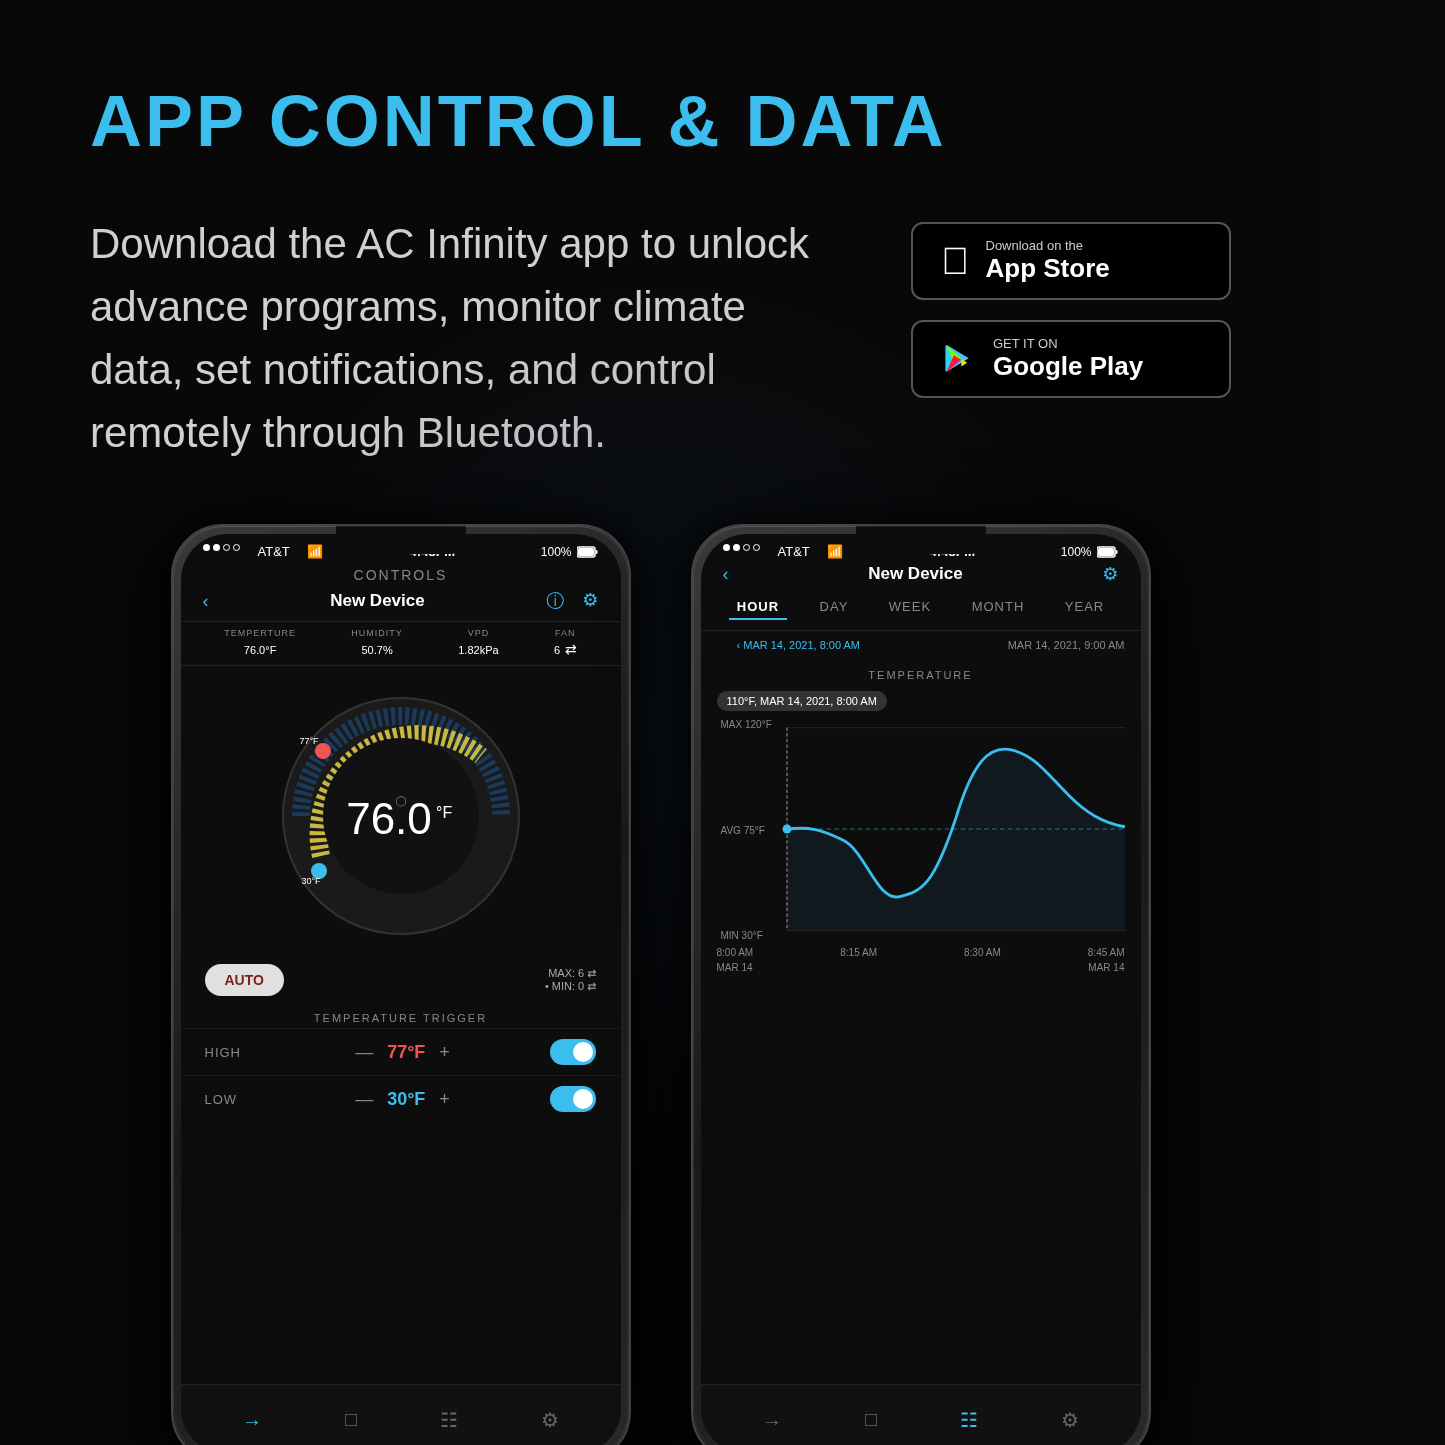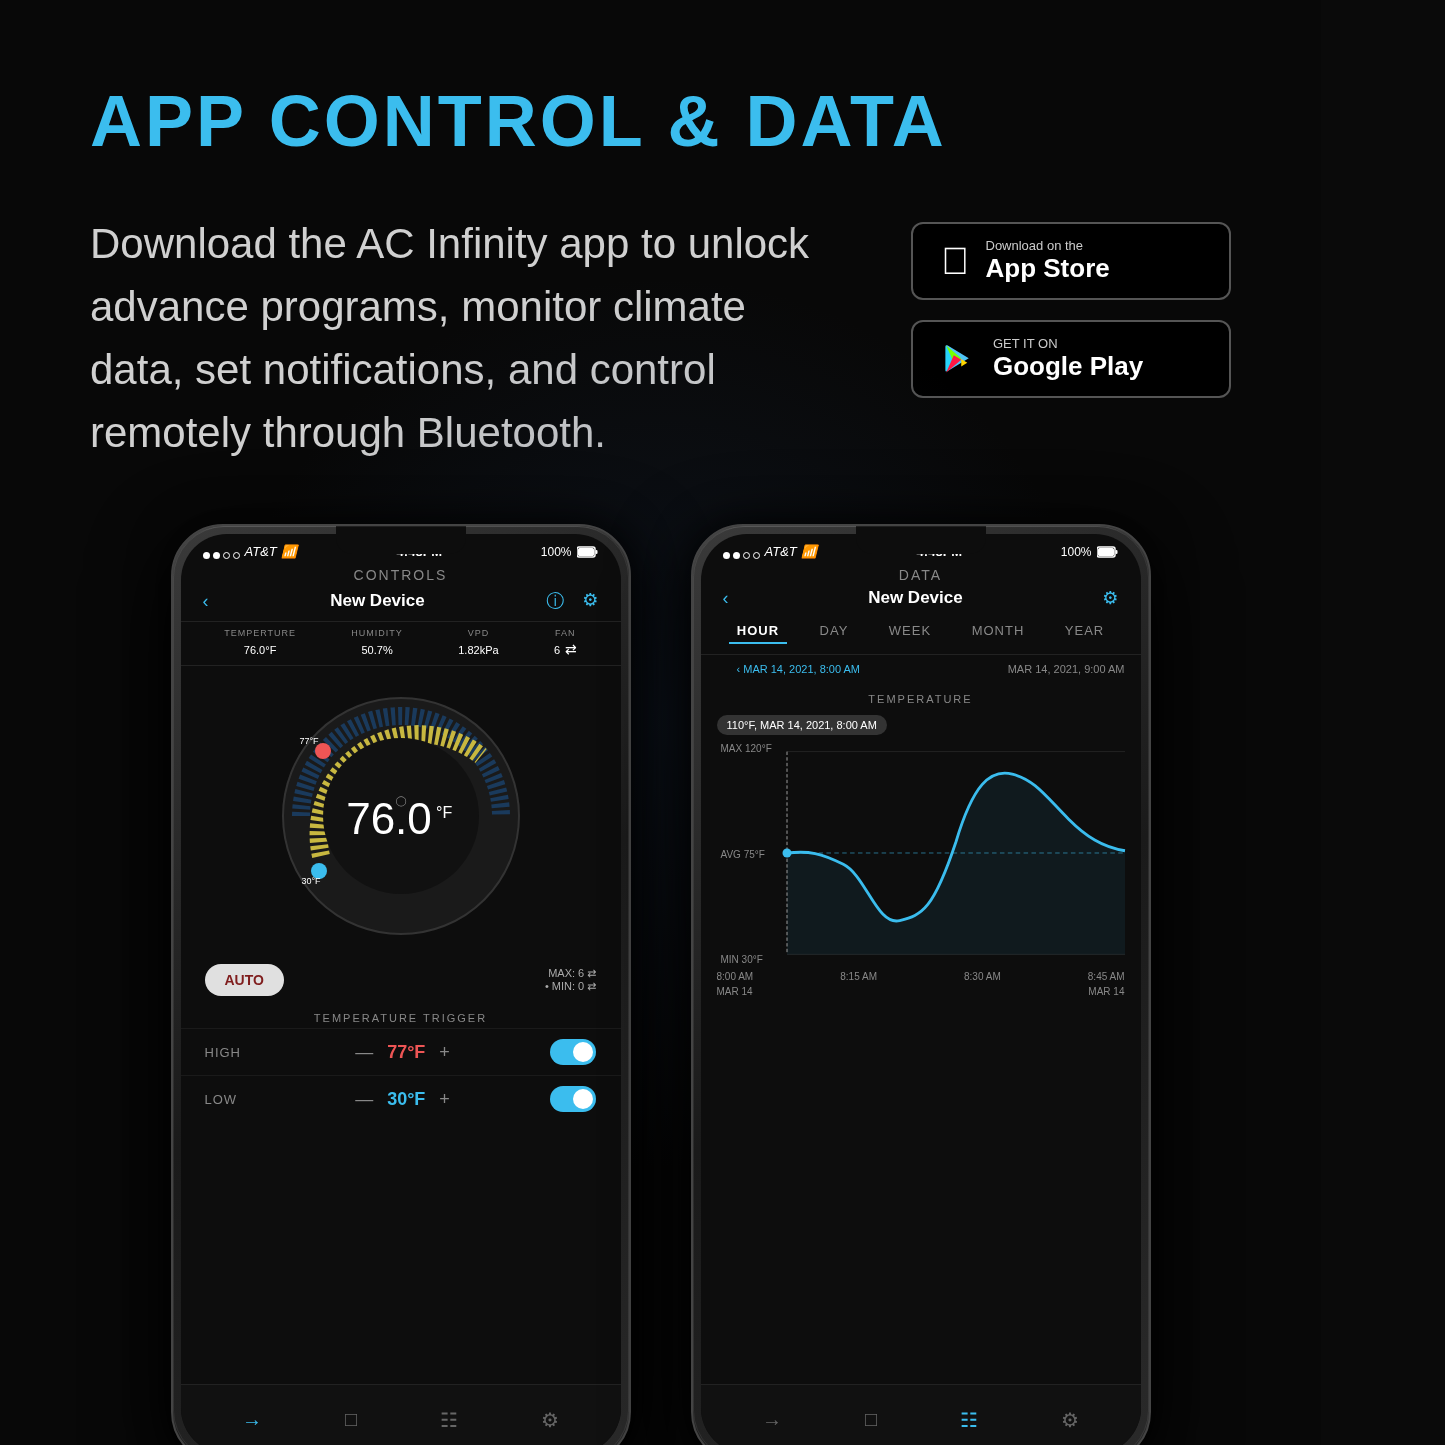--- a/index.html
+++ b/index.html
@@ -172,24 +172,23 @@
       justify-content: space-between;
       align-items: center;
       padding: 10px 22px 4px;
       font-size: 13px;
       color: #fff;
       font-weight: 500;
     }
 
     .status-left {
       display: flex;
-      align-items: flex-end;
-      gap: 5px;
+      align-items: flex-start;
+      gap: 18px;
       font-size: 13px;
-      font-style: italic;
     }
 
     .status-dots {
       display: flex; gap: 3px;
     }
     .dot { width: 7px; height: 7px; border-radius: 50%; background: #fff; }
     .dot.empty { background: transparent; border: 1px solid #fff; }
 
     .status-center { font-size: 13px; font-weight: 600; }
 
@@ -678,23 +677,20 @@
             <div class="status-right">
               <span>100%</span>
               <svg width="22" height="12" viewBox="0 0 22 12">
                 <rect x="0" y="1" width="18" height="10" rx="2" ry="2" fill="none" stroke="#fff" stroke-width="1.5"></rect>
                 <rect x="18.5" y="4" width="2" height="4" rx="1" fill="#fff"></rect>
                 <rect x="1" y="2" width="16" height="8" rx="1.5" fill="#fff"></rect>
               </svg>
             </div>
           </div>
 
-          <div class="data-header">
-            <div class="data-title">DATA</div>
-          </div>
           <div class="data-nav">
             <span class="nav-icon">‹</span>
             <span class="data-subtitle">New Device</span>
             <span style="color:#3bbdee;font-size:18px;">⚙</span>
           </div>
 
           <div class="time-tabs">
             <div class="time-tab active">HOUR</div>
             <div class="time-tab">DAY</div>
             <div class="time-tab">WEEK</div>

